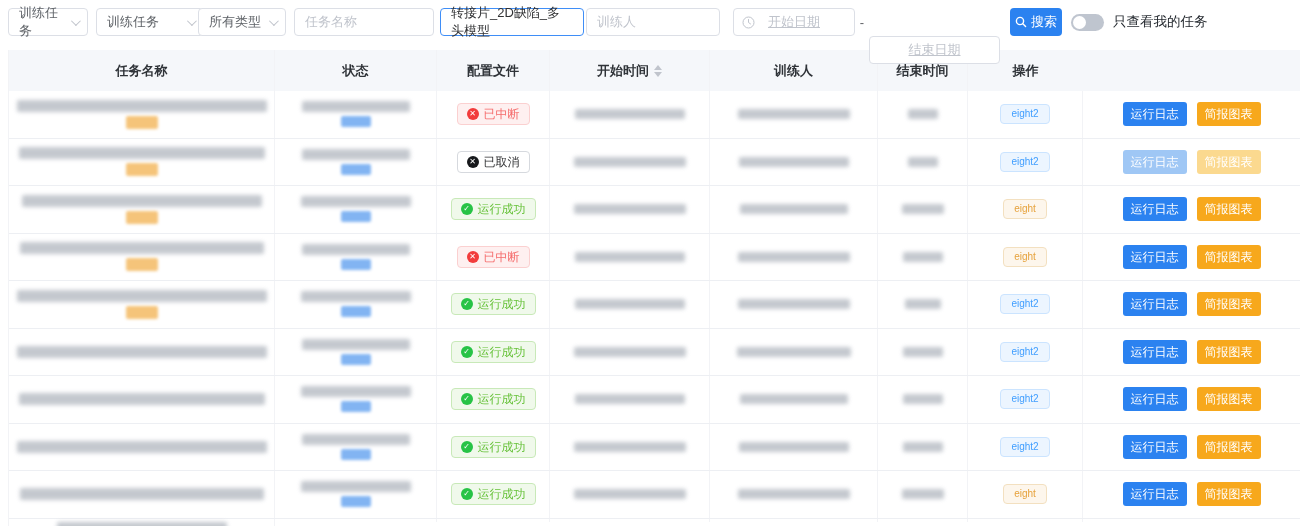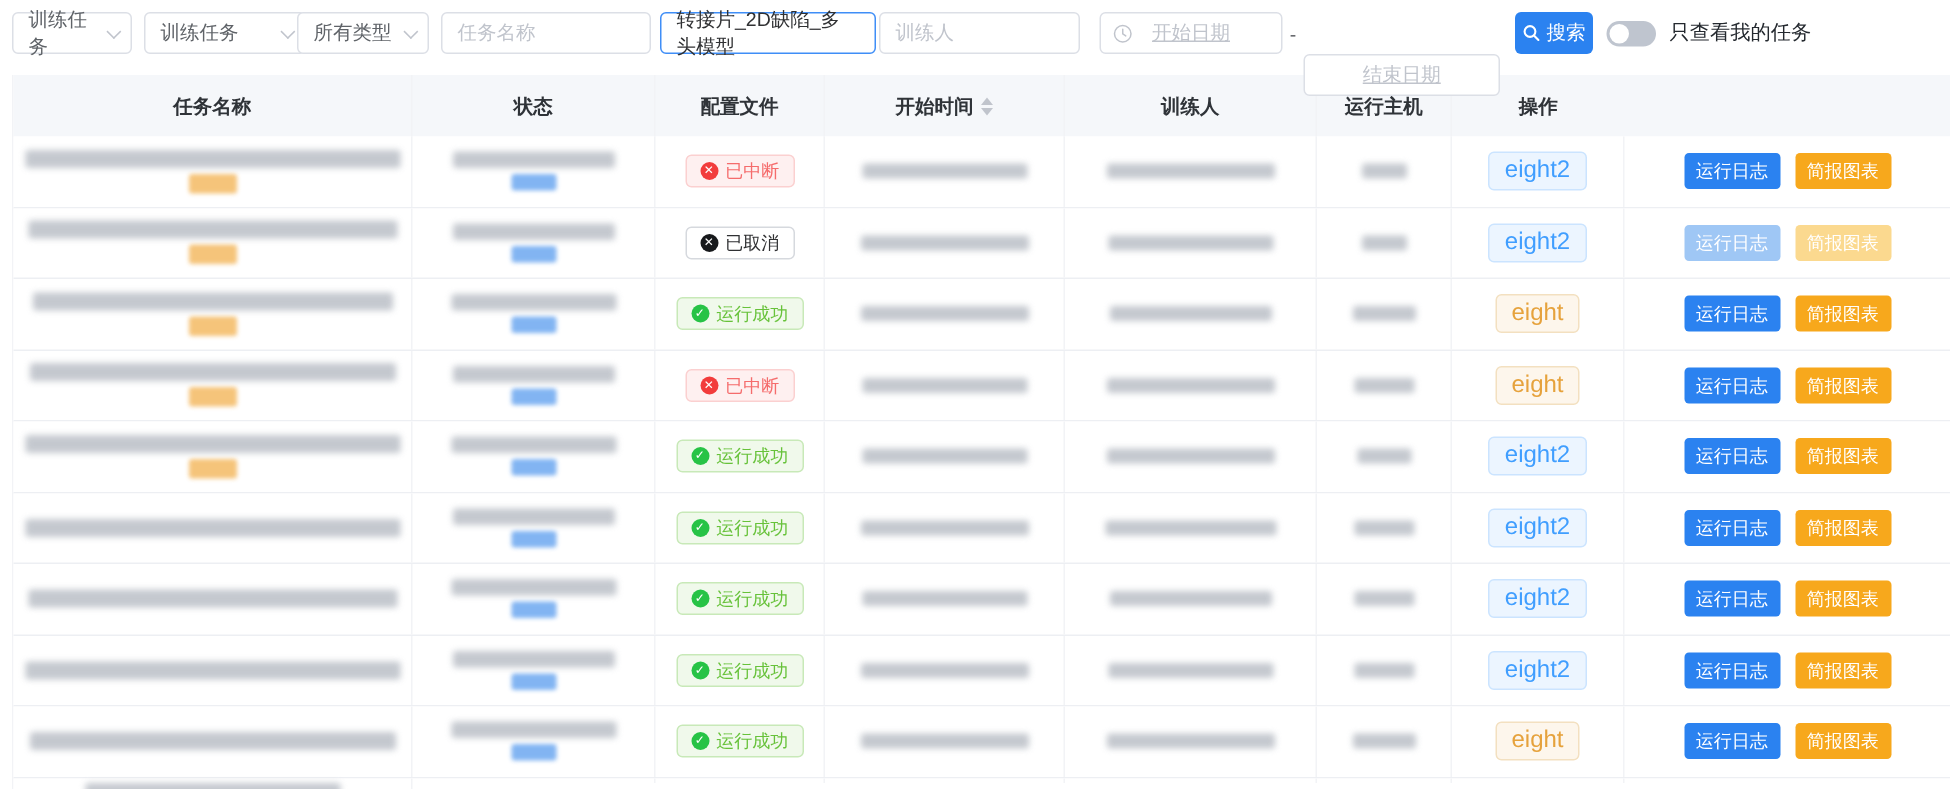--- a/index.html
+++ b/index.html
@@ -45,21 +45,21 @@
 
   .stack { display:flex; flex-direction:column; align-items:center; gap:4px; }
   .bar { background:#b6bbc3; border-radius:2px; filter:blur(2px); opacity:.8; }
   .bar.badge-y { background:#f5c173; filter:blur(1.5px); opacity:.95; }
   .bar.link-b { background:#7cb1f2; filter:blur(1.5px); opacity:.95; }
 
   .sbadge { display:inline-flex; align-items:center; gap:5px; font-size:12px; border:1px solid;
             border-radius:4px; padding:4px 9px; line-height:1; background:#fff; }
   .dot { width:12px; height:12px; border-radius:50%; color:#fff; font-size:8px; line-height:12px;
          display:inline-flex; align-items:center; justify-content:center; font-weight:700; }
-  .hosttag { display:inline-flex; align-items:center; font-size:16px; border:1px solid; border-radius:4px;
+  .hosttag { display:inline-flex; align-items:center; font-size:10px; border:1px solid; border-radius:4px;
              padding:4px 10px; line-height:1; }
   .abtn { border:none; border-radius:3px; color:#fff; font-size:12px; height:24px; padding:0 8px;
           cursor:pointer; font-family:inherit; line-height:24px; }
   .abtn.blue { background:var(--primary); }
   .abtn.orange { background:var(--orange); }
   .abtn.blue.dis { background:var(--primary_disabled); cursor:not-allowed; }
   .abtn.orange.dis { background:var(--orange_disabled); cursor:not-allowed; }
   .actions { display:flex; gap:10px; }
 </style>
 </head>
@@ -128,21 +128,21 @@
           <span>开始时间</span>
           <span class="sorter">
             <i class="cu"></i>
             <i class="cd"></i>
           </span>
         </div>
         <div class="cell">
           <span>训练人</span>
         </div>
         <div class="cell">
-          <span>运行主机</span>
+          <span>结束时间</span>
         </div>
         <div class="cell">
           <span>操作</span>
         </div>
       </div>
     <div>
         <div class="trow brow">
           <div class="cell">
             <div class="stack">
               <div class="bar " style="width: 250px; height: 12px;"></div>

